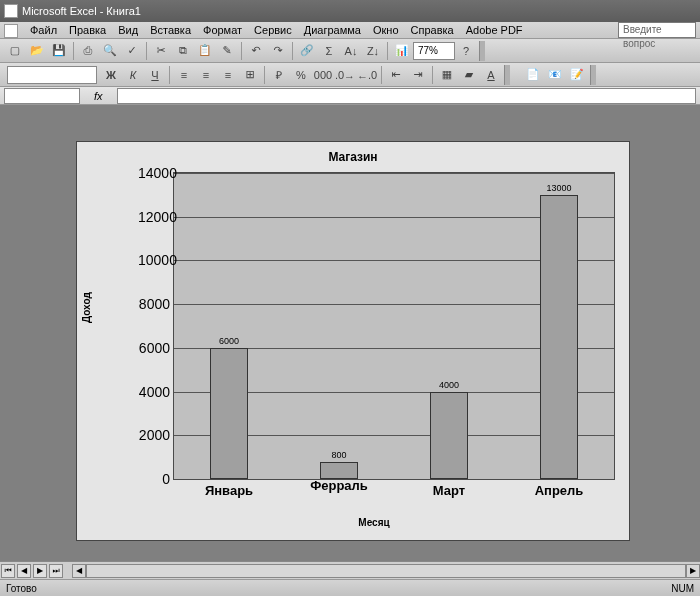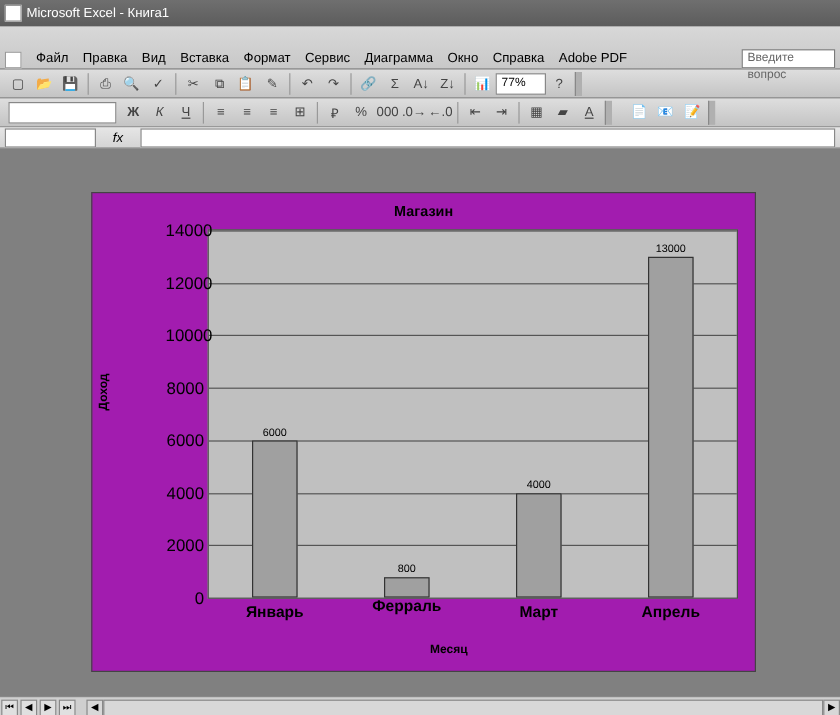--- a/index.html
+++ b/index.html
@@ -3,21 +3,21 @@
 <meta charset="utf-8">
 <style>
   * { box-sizing: border-box; margin: 0; padding: 0; font-family: "Tahoma", Arial, sans-serif; }
   body { width: 700px; height: 596px; background: #7a7a7a; overflow: hidden; }
 
   
   .titlebar { height: 22px; background: linear-gradient(#6f6f6f,#5c5c5c); display: flex; align-items: center; padding: 0 4px; color: #fff; font-size: 11px; }
   .titlebar .icon { width: 14px; height: 14px; margin-right: 4px; background: #fff; border: 1px solid #999; }
 
   
-  .menubar { height: 36px; background: linear-gradient(#d8d8d8,#c8c8c8); display: flex; align-items: flex-end; font-size: 11px; padding: 0 4px; border-bottom: 1px solid #999; }
+  .menubar { height: 17px; background: linear-gradient(#d8d8d8,#c8c8c8); display: flex; align-items: flex-end; font-size: 11px; padding: 0 4px; border-bottom: 1px solid #999; }
   .menubar .mbl { width: 14px; height: 14px; border: 1px solid #999; background: #fff; margin-right: 6px; }
   .menubar .mitem { padding: 2px 6px; cursor: default; text-decoration: underline; text-decoration-color: rgba(0,0,0,0); }
   .menubar .help { flex: 1; }
   .menubar .helpbox { width: 78px; height: 16px; background: #fff; border: 1px solid #7a7a7a; font-size: 10px; color: #666; padding: 0 4px; line-height: 14px; }
 
   
   .toolbar { height: 24px; background: linear-gradient(#dedede,#c4c4c4); display: flex; align-items: center; padding: 0 4px; border-bottom: 1px solid #999; font-size: 10px; }
   .tbtn { width: 20px; height: 20px; margin: 0 1px; border: 1px solid transparent; border-radius: 2px; display: flex; align-items: center; justify-content: center; color: #444; font-size: 11px; }
   .sep { width: 1px; height: 18px; background: #999; margin: 0 3px; }
   .zoom { width: 42px; height: 18px; background: #fff; border: 1px solid #888; font-size: 10px; padding: 0 4px; display: flex; align-items: center; }
@@ -28,21 +28,21 @@
   
   .formulabar { height: 18px; background: linear-gradient(#e6e6e6,#d4d4d4); display: flex; align-items: center; border-bottom: 1px solid #999; font-size: 10px; }
   .namebox { width: 76px; height: 16px; background: #fff; border: 1px solid #888; margin-left: 4px; }
   .fx { margin: 0 14px; font-style: italic; font-size: 11px; }
   .fbox { flex: 1; background: #fff; height: 16px; border: 1px solid #888; margin-right: 4px; }
 
   
   .workarea { position: relative; height: 474px; background: #808080; }
 
   
-  .chartsheet { position: absolute; left: 76px; top: 36px; width: 554px; height: 400px; background: #a21caf; border: 1px solid #444; }
+  .chartsheet { position: absolute; left: 76px; top: 36px; width: 554px; height: 400px; background: #e5e5e5; border: 1px solid #444; }
   .chart-title { text-align: center; font-weight: bold; font-size: 12px; margin-top: 8px; }
   .plot-wrap { position: absolute; left: 56px; top: 30px; right: 14px; bottom: 42px; }
   .plot { position: absolute; left: 40px; right: 0; top: 0; bottom: 18px; background: #c0c0c0; border: 1px solid #4a4a4a; }
   .grid-h { position: absolute; left: 0; right: 0; height: 0; border-top: 1px solid #555; }
   .ylabel { position: absolute; left: -36px; width: 32px; text-align: right; font-size: 14px; color: #000; transform: translateY(-50%); }
   .yaxis-title { position: absolute; left: -52px; top: 50%; transform: rotate(-90deg) translateX(12px); transform-origin: left top; font-size: 10px; font-weight: bold; }
   .bar { position: absolute; bottom: 0; background: #a0a0a0; border: 1px solid #333; }
   .datalabel { position: absolute; font-size: 9px; transform: translate(-50%,-100%); white-space: nowrap; }
   .xcat { position: absolute; font-size: 13px; font-weight: bold; transform: translateX(-50%); white-space: nowrap; }
   .xaxis-title { position: absolute; left: 50%; bottom: -30px; transform: translateX(-50%); font-size: 10px; font-weight: bold; }

